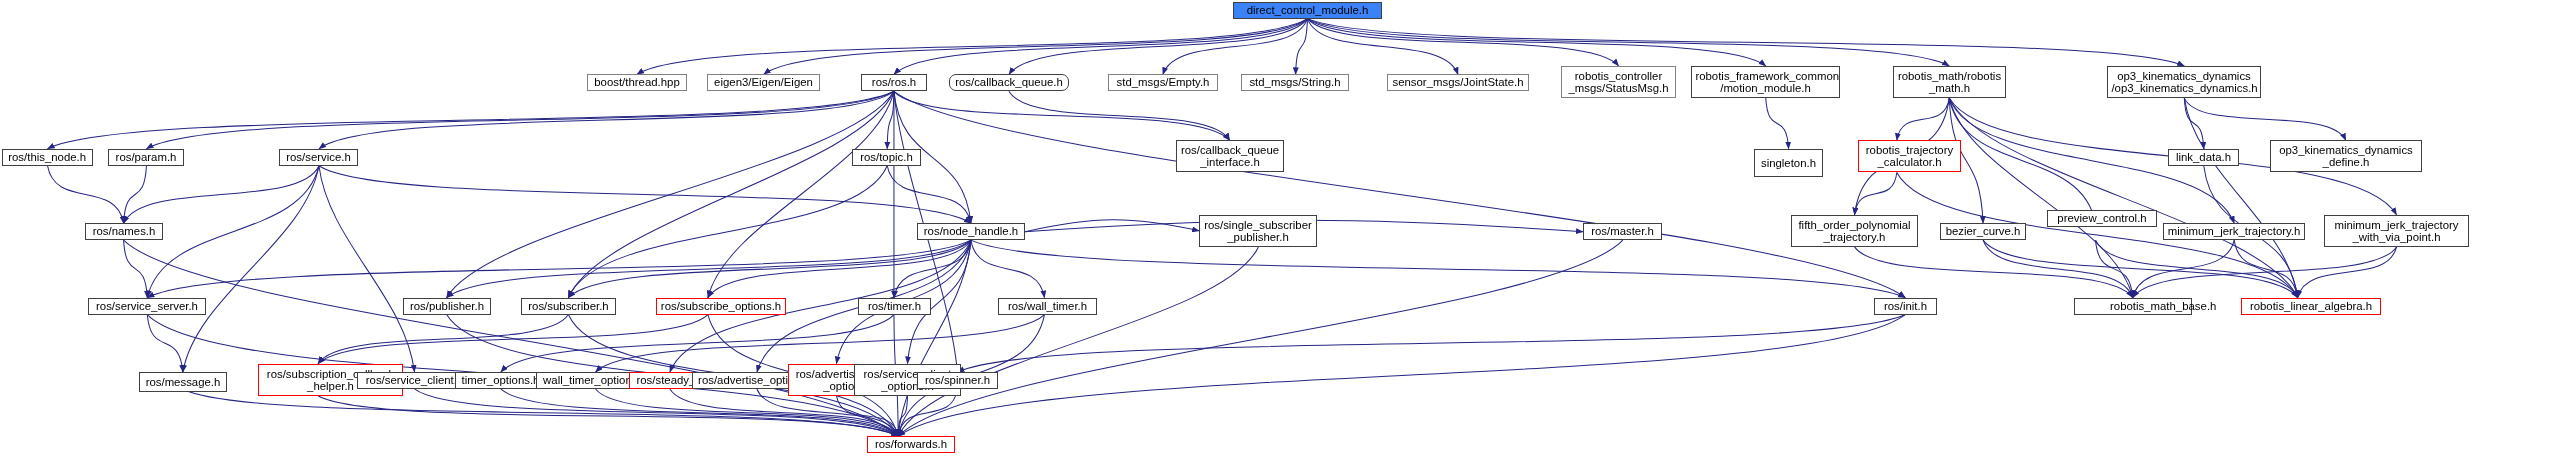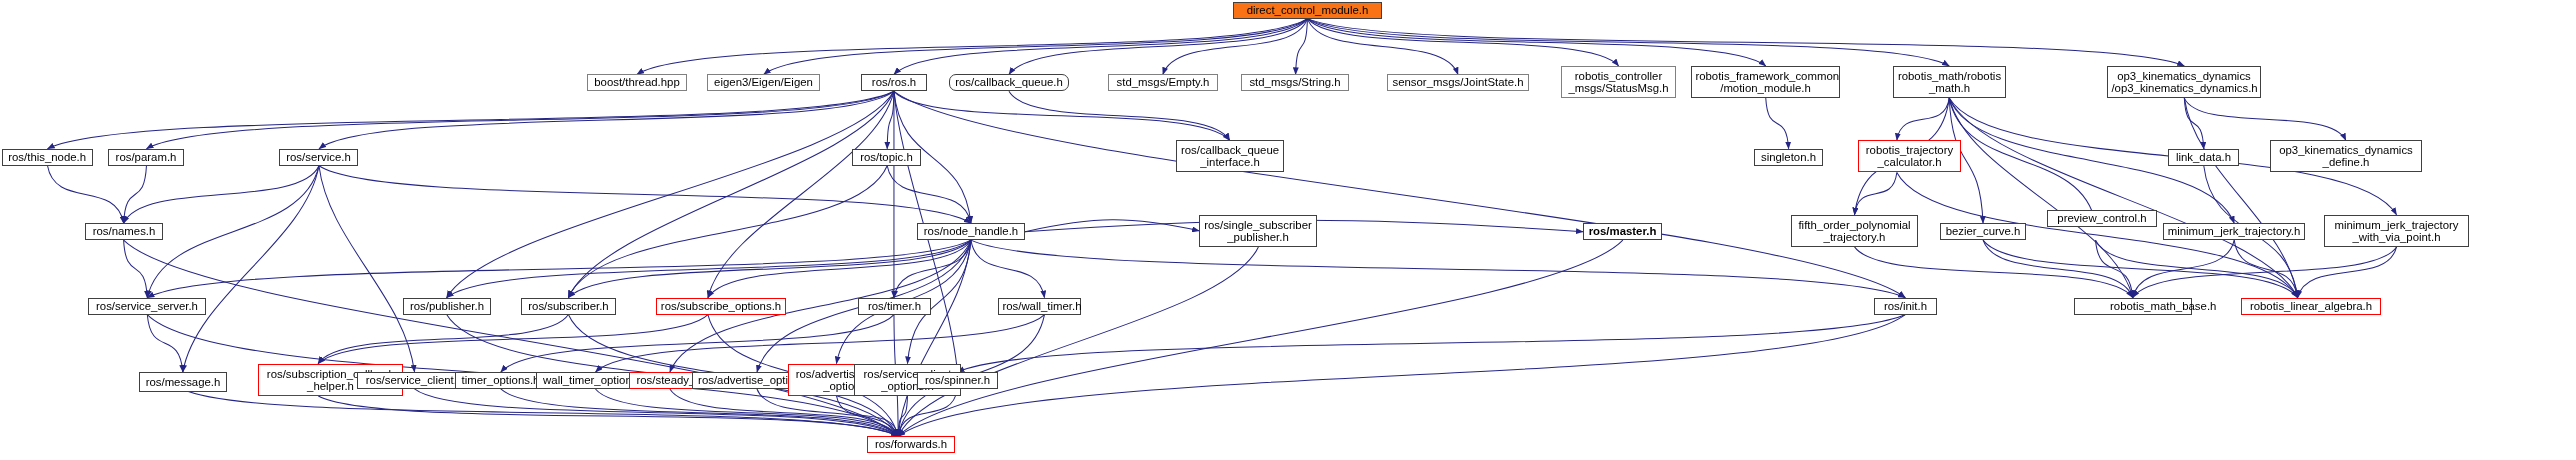--- a/index.html
+++ b/index.html
@@ -42,21 +42,21 @@
     z-index: 5;
   }
   .gnode.solid {
     border: 1.4px solid #404040;
   }
   .gnode.red {
     border: 1.4px solid #ff0000;
     margin-left: 13px;
   }
   .gnode.root {
-    background: #f97316;
+    background: #3b82f6;
     border: 1.4px solid #404040;
   }
   .gnode .lbl {
     display: block;
     width: 100%;
   }
 </style>
 </head>
 <body>
 
@@ -184,44 +184,44 @@
       <div class="gnode solid" style="left: 1893px; top: 66px; width: 113px; height: 32px;"><span class="lbl">robotis_math/robotis
 _math.h</span></div>
       <div class="gnode solid" style="left: 2107px; top: 66px; width: 154px; height: 32px;"><span class="lbl">op3_kinematics_dynamics
 /op3_kinematics_dynamics.h</span></div>
       <div class="gnode solid" style="left: 1.7px; top: 149px; width: 91px; height: 17px;"><span class="lbl">ros/this_node.h</span></div>
       <div class="gnode solid" style="left: 108px; top: 149px; width: 76px; height: 17px;"><span class="lbl">ros/param.h</span></div>
       <div class="gnode solid" style="left: 279px; top: 149px; width: 79px; height: 17px;"><span class="lbl">ros/service.h</span></div>
       <div class="gnode solid" style="left: 852px; top: 149px; width: 69px; height: 17px;"><span class="lbl">ros/topic.h</span></div>
       <div class="gnode solid" style="left: 1176px; top: 140px; width: 108px; height: 32px;"><span class="lbl">ros/callback_queue
 _interface.h</span></div>
-      <div class="gnode solid" style="left: 1754px; top: 149px; width: 69px; height: 17px;"><span class="lbl">singleton.h</span></div>
+      <div class="gnode solid" style="left: 1754px; top: 149px; width: 69px; height: 28px;"><span class="lbl">singleton.h</span></div>
       <div class="gnode red" style="left: 1845px; top: 140px; width: 103px; height: 32px;"><span class="lbl">robotis_trajectory
 _calculator.h</span></div>
       <div class="gnode solid" style="left: 2168px; top: 149px; width: 71px; height: 17px;"><span class="lbl">link_data.h</span></div>
       <div class="gnode solid" style="left: 2270px; top: 140px; width: 152px; height: 32px;"><span class="lbl">op3_kinematics_dynamics
 _define.h</span></div>
       <div class="gnode solid" style="left: 85px; top: 223px; width: 78px; height: 17px;"><span class="lbl">ros/names.h</span></div>
       <div class="gnode solid" style="left: 917px; top: 223px; width: 108px; height: 17px;"><span class="lbl">ros/node_handle.h</span></div>
       <div class="gnode solid" style="left: 1199px; top: 215px; width: 118px; height: 32px;"><span class="lbl">ros/single_subscriber
 _publisher.h</span></div>
-      <div class="gnode solid" style="left: 1583px; top: 223px; width: 79px; height: 17px; font-weight: bold;"><span class="lbl">ros/master.h</span></div>
+      <div class="gnode solid" style="left: 1583px; top: 223px; width: 79px; height: 17px;"><span class="lbl">ros/master.h</span></div>
       <div class="gnode solid" style="left: 1791px; top: 215px; width: 127px; height: 32px;"><span class="lbl">fifth_order_polynomial
 _trajectory.h</span></div>
       <div class="gnode solid" style="left: 1940px; top: 223px; width: 86px; height: 17px;"><span class="lbl">bezier_curve.h</span></div>
       <div class="gnode solid" style="left: 2047px; top: 210px; width: 110px; height: 17px; text-align: center;"><span class="lbl">preview_control.h</span></div>
       <div class="gnode solid" style="left: 2163px; top: 223px; width: 142px; height: 17px;"><span class="lbl">minimum_jerk_trajectory.h</span></div>
       <div class="gnode solid" style="left: 2324px; top: 215px; width: 145px; height: 32px;"><span class="lbl">minimum_jerk_trajectory
 _with_via_point.h</span></div>
       <div class="gnode solid" style="left: 88px; top: 298px; width: 118px; height: 17px;"><span class="lbl">ros/service_server.h</span></div>
       <div class="gnode solid" style="left: 403px; top: 298px; width: 88px; height: 17px;"><span class="lbl">ros/publisher.h</span></div>
       <div class="gnode solid" style="left: 521px; top: 298px; width: 95px; height: 17px; justify-content: flex-end;"><span class="lbl">ros/subscriber.h</span></div>
       <div class="gnode red" style="left: 643px; top: 298px; width: 130px; height: 17px;"><span class="lbl">ros/subscribe_options.h</span></div>
       <div class="gnode solid" style="left: 858px; top: 298px; width: 73px; height: 17px;"><span class="lbl">ros/timer.h</span></div>
-      <div class="gnode solid" style="left: 998px; top: 298px; width: 83px; height: 17px; justify-content: center;"><span class="lbl">ros/wall_timer.h</span></div>
+      <div class="gnode solid" style="left: 998px; top: 298px; width: 99px; height: 17px; justify-content: center;"><span class="lbl">ros/wall_timer.h</span></div>
       <div class="gnode solid" style="left: 1874px; top: 298px; width: 63px; height: 17px;"><span class="lbl">ros/init.h</span></div>
       <div class="gnode solid" style="left: 2074px; top: 298px; width: 118px; height: 17px; padding-left: 35px;"><span class="lbl">robotis_math_base.h</span></div>
       <div class="gnode red" style="left: 2228px; top: 298px; width: 140px; height: 17px;"><span class="lbl">robotis_linear_algebra.h</span></div>
       <div class="gnode solid" style="left: 139px; top: 372px; width: 88px; height: 20px;"><span class="lbl">ros/message.h</span></div>
       <div class="gnode red" style="left: 245px; top: 364px; width: 145px; height: 32px;"><span class="lbl">ros/subscription_callback
 _helper.h</span></div>
       <div class="gnode solid" style="left: 357px; top: 372px; width: 115px; height: 17px;"><span class="lbl">ros/service_client.h</span></div>
       <div class="gnode solid" style="left: 455px; top: 372px; width: 91px; height: 17px;"><span class="lbl">timer_options.h</span></div>
       <div class="gnode solid" style="left: 536px; top: 372px; width: 118px; height: 17px;"><span class="lbl">wall_timer_options.h</span></div>
       <div class="gnode red" style="left: 616px; top: 372px; width: 108px; height: 17px;"><span class="lbl">ros/steady_timer.h</span></div>

